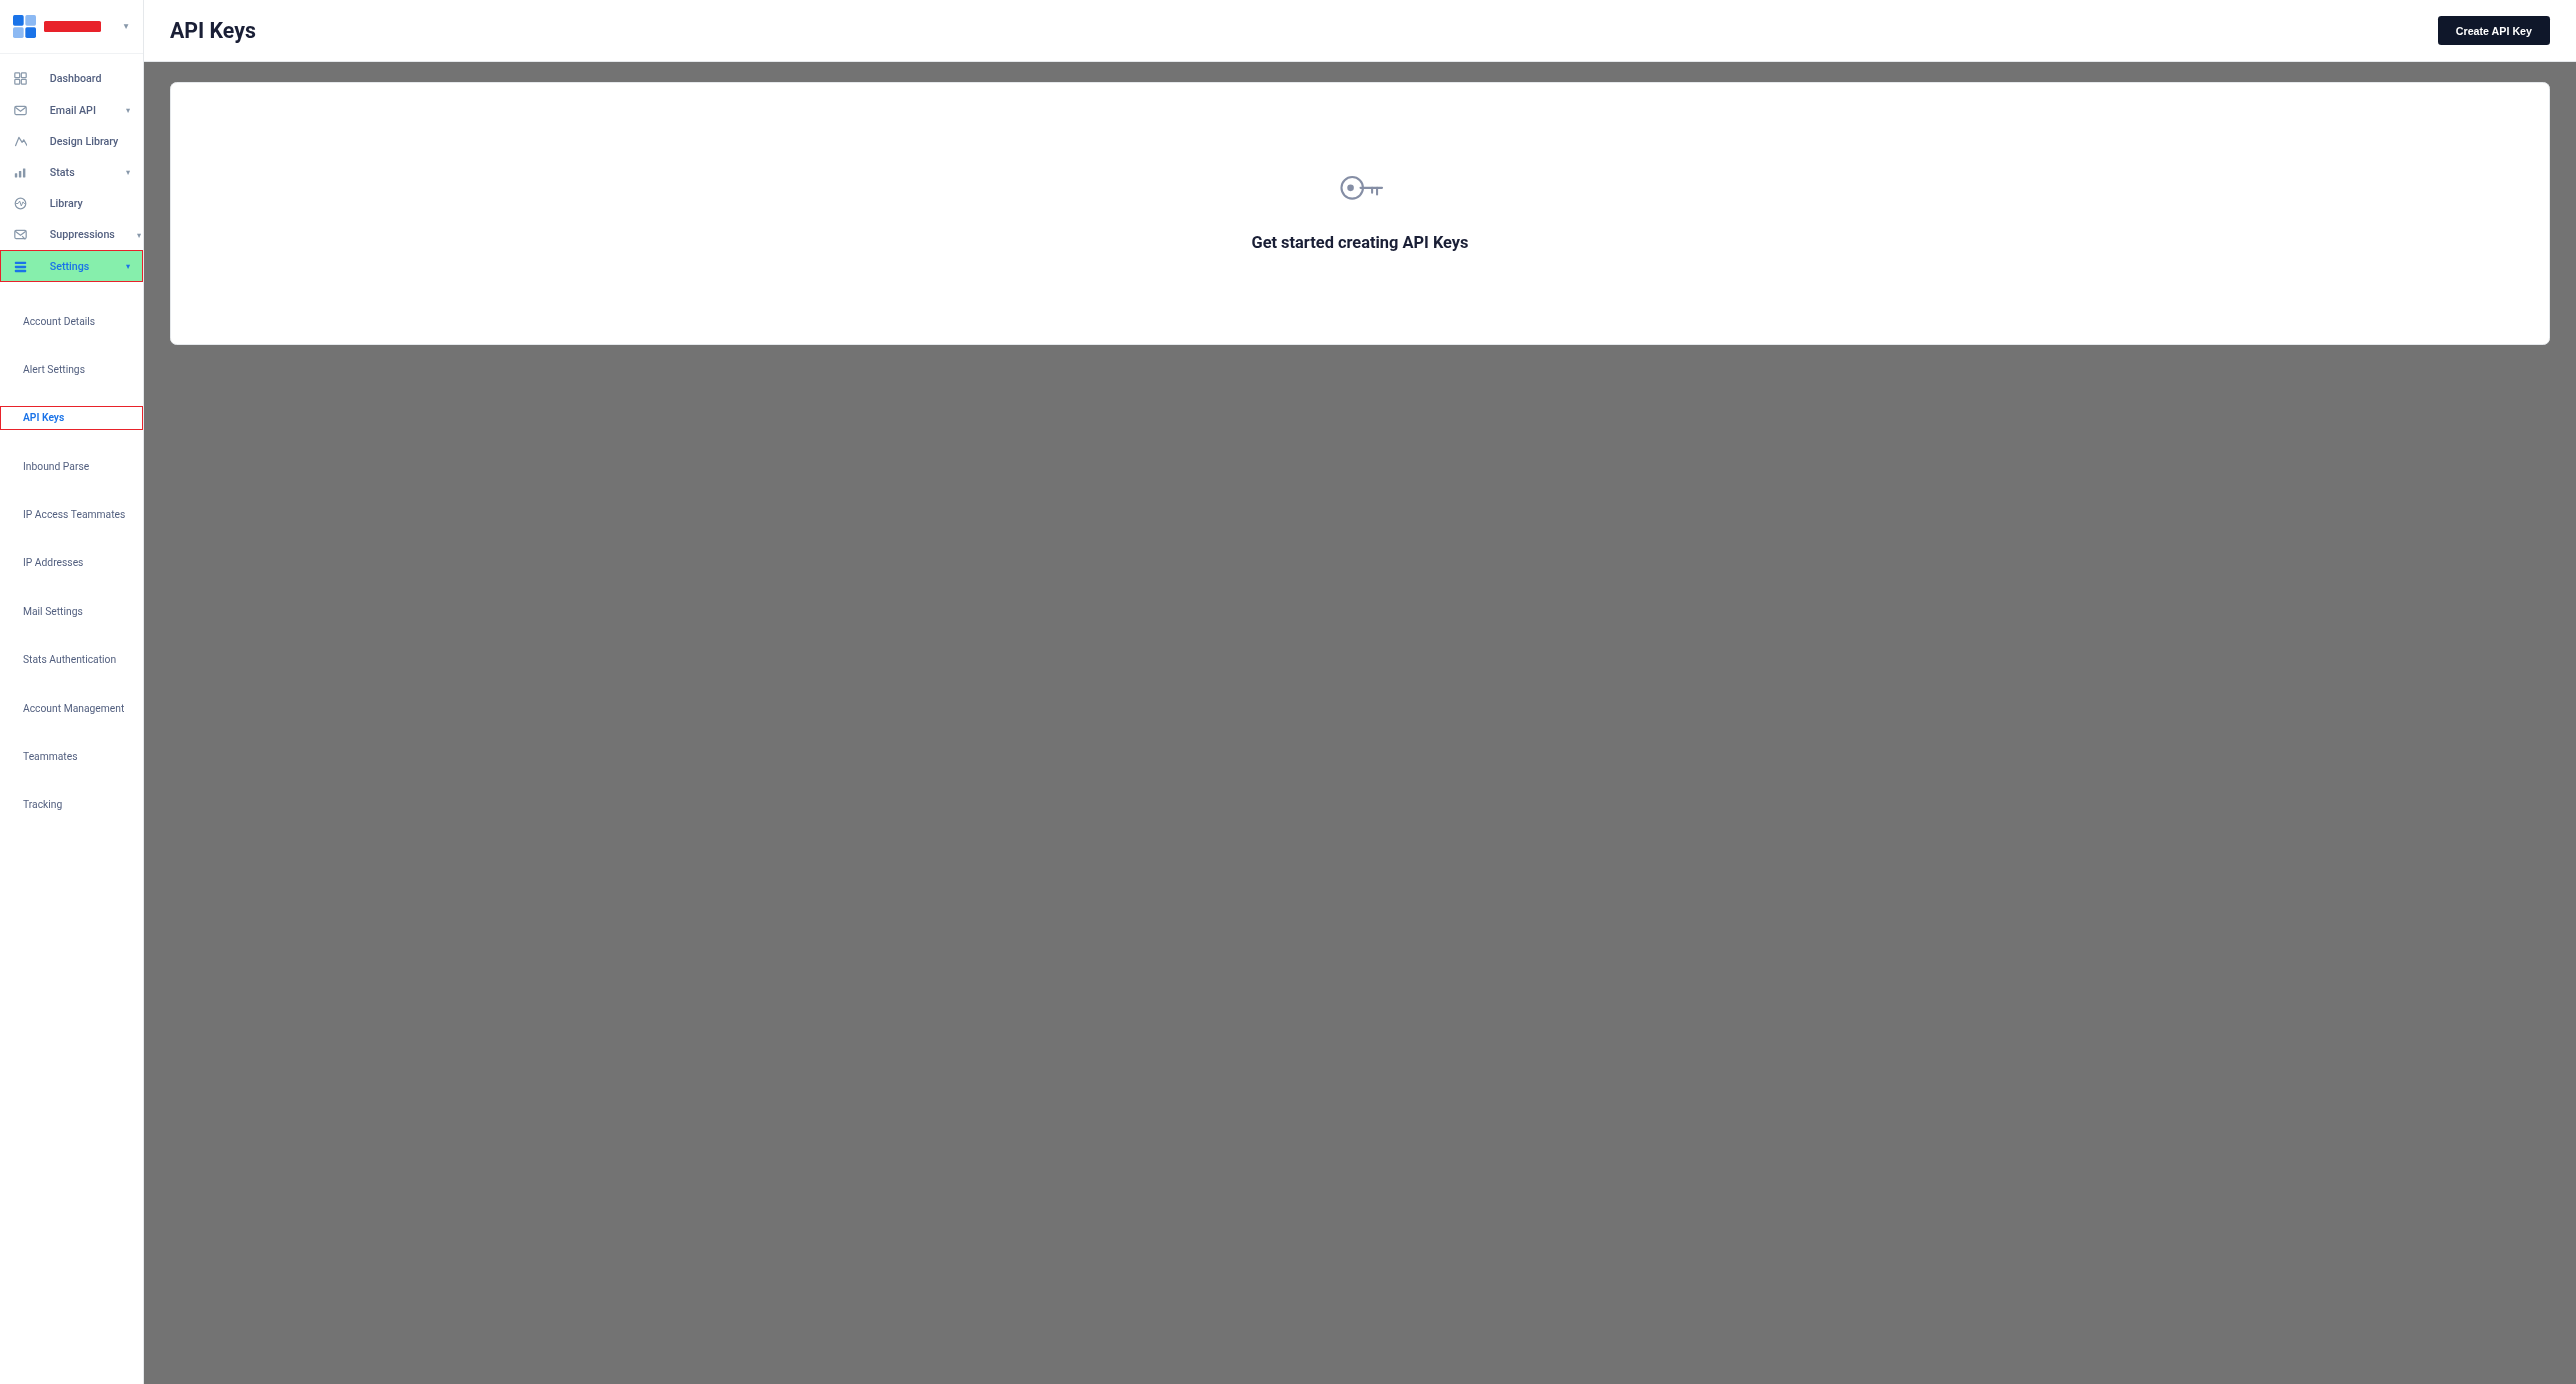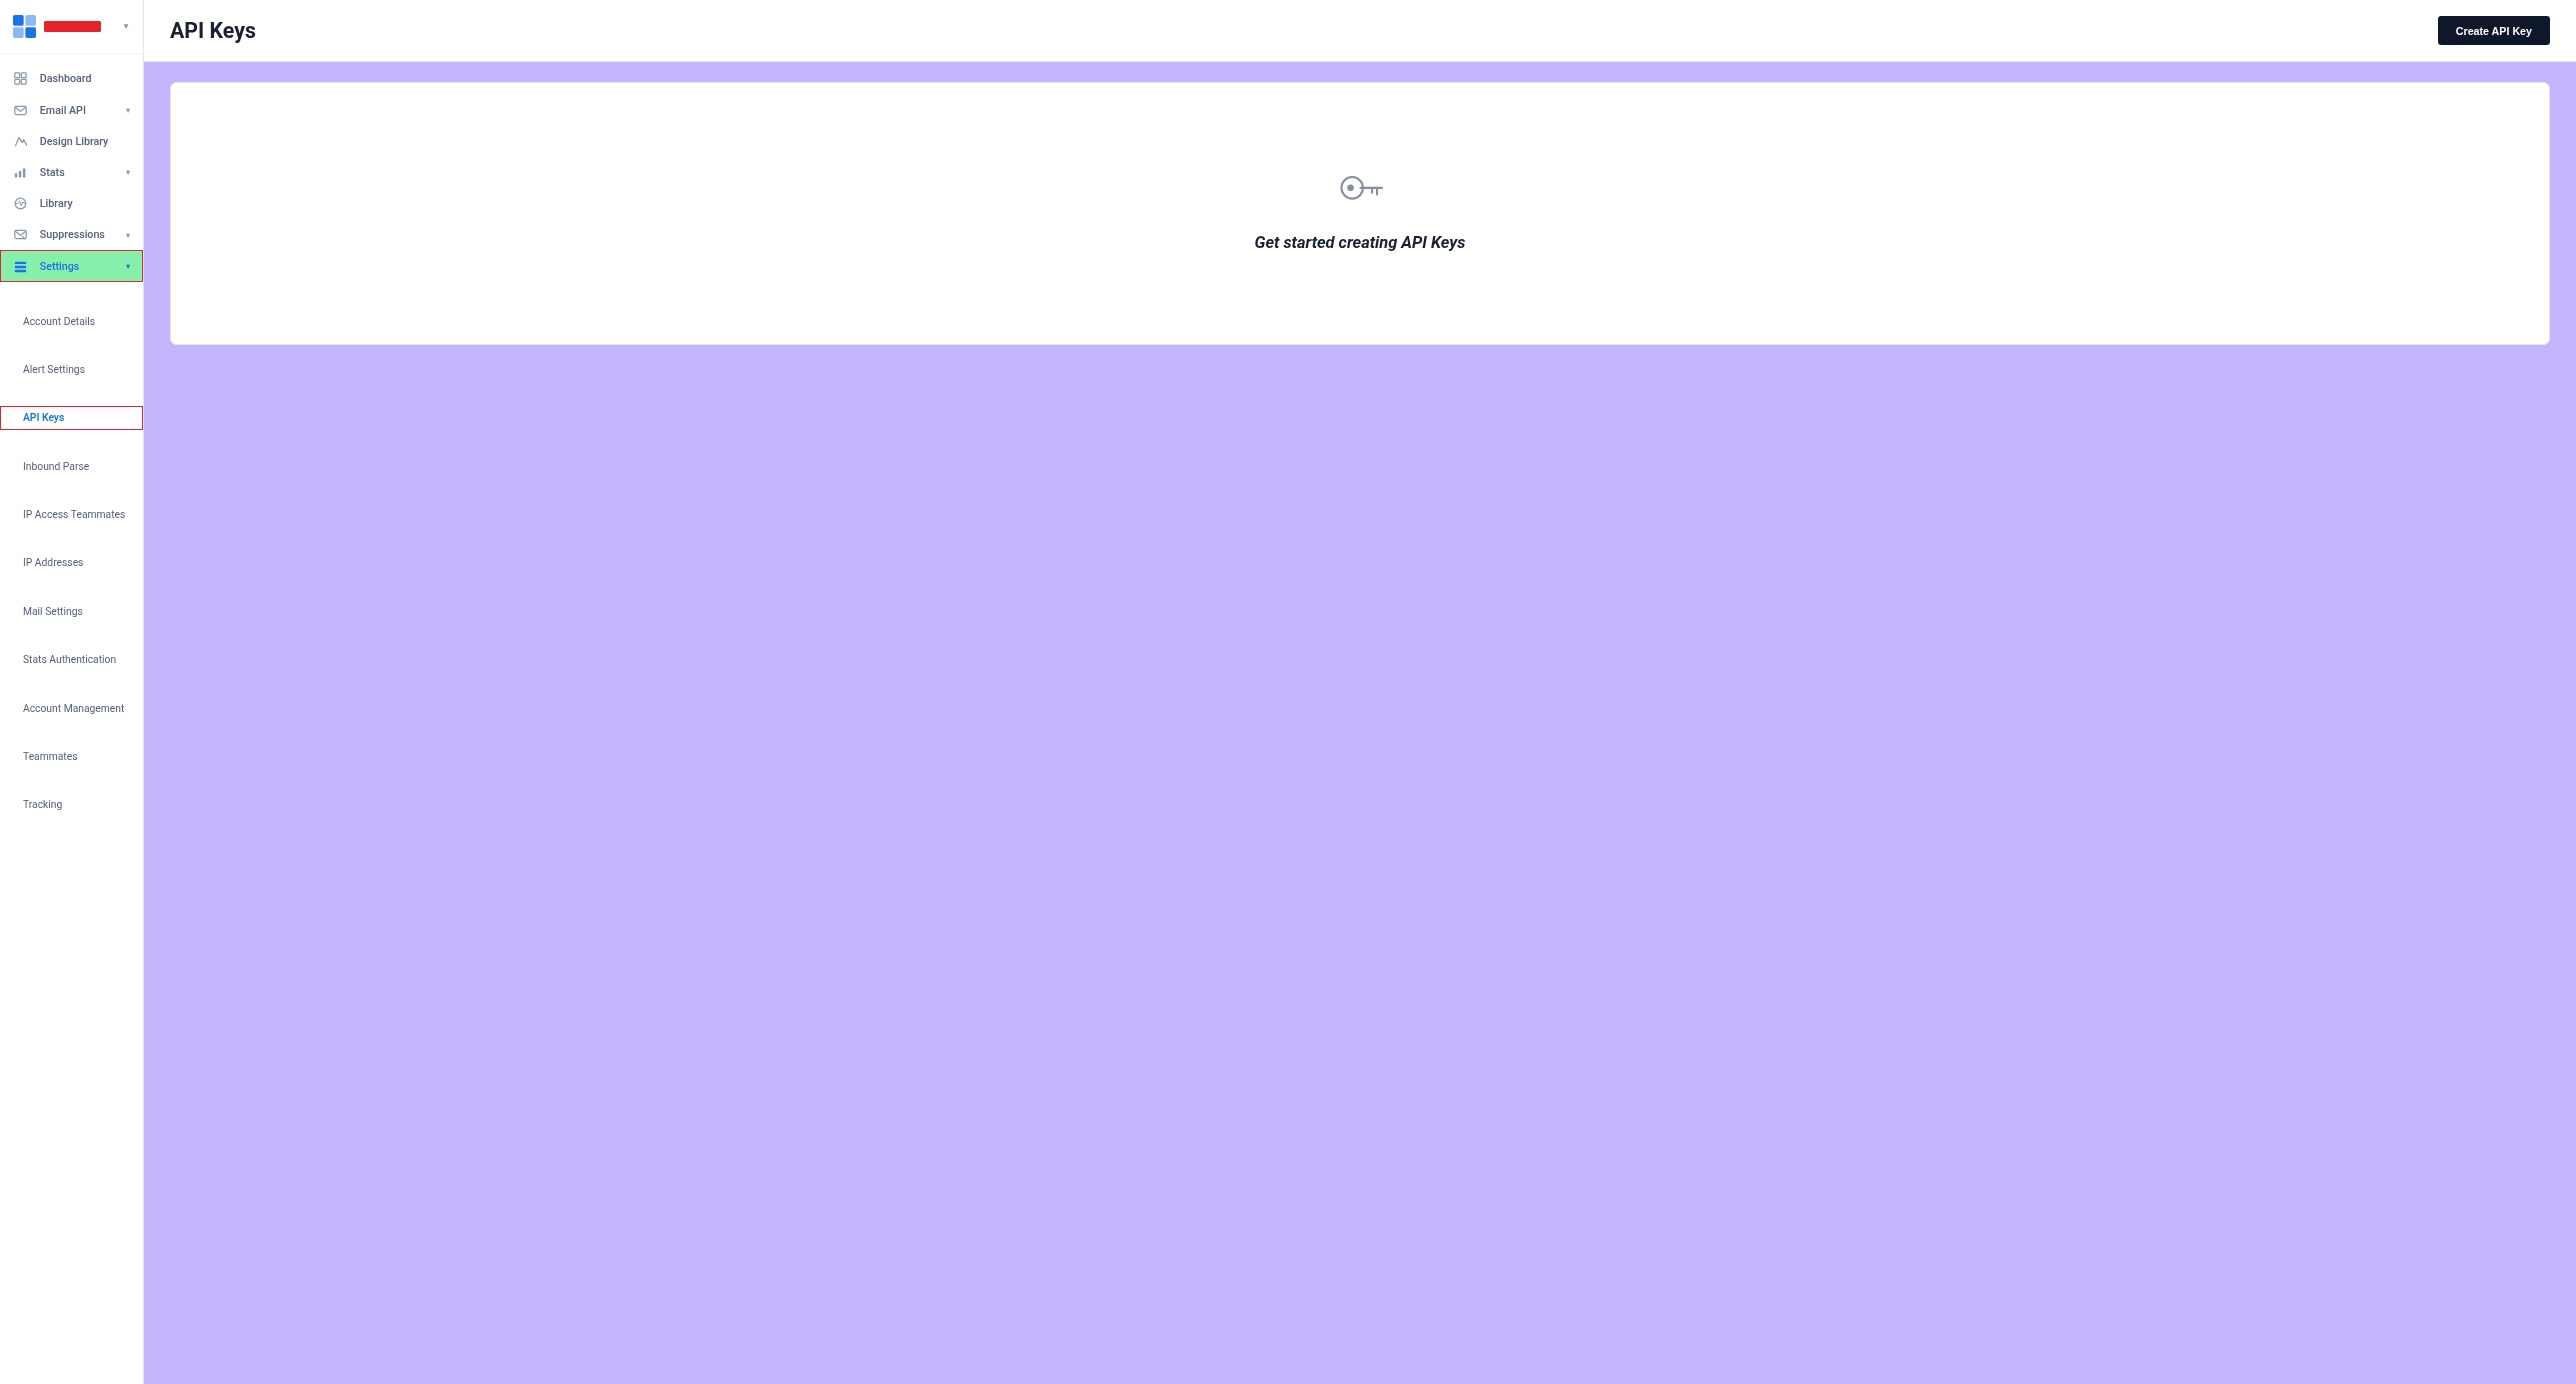--- a/index.html
+++ b/index.html
@@ -48,21 +48,21 @@
 
     .sidebar-nav {
       padding: 9.8px 0;
       flex: 1;
     }
 
     .nav-item {
       display: flex;
       align-items: center;
       padding: 8.2px 13px;
-      gap: 12px;
+      gap: 22px;
       cursor: pointer;
       color: #525f7f;
       font-size: 10.7px;
       font-weight: 500;
       border-radius: 0;
       transition: background 0.15s;
       text-decoration: none;
       text-align: right;
     }
 
@@ -143,22 +143,21 @@
       font-size: 10.7px;
       font-weight: 600;
       cursor: pointer;
       transition: background 0.15s;
     }
 
     .content-area {
       flex: 1;
       padding: 19.7px 26px;
       overflow-y: auto;
-      background: #c4b5fd;
-      font-style: italic;
+      background: #737373;
     }
 
     .empty-state-card {
       background: #fff;
       border-radius: 6.6px;
       border: 0.8px solid #e5e8eb;
       display: flex;
       flex-direction: column;
       align-items: center;
       justify-content: center;

